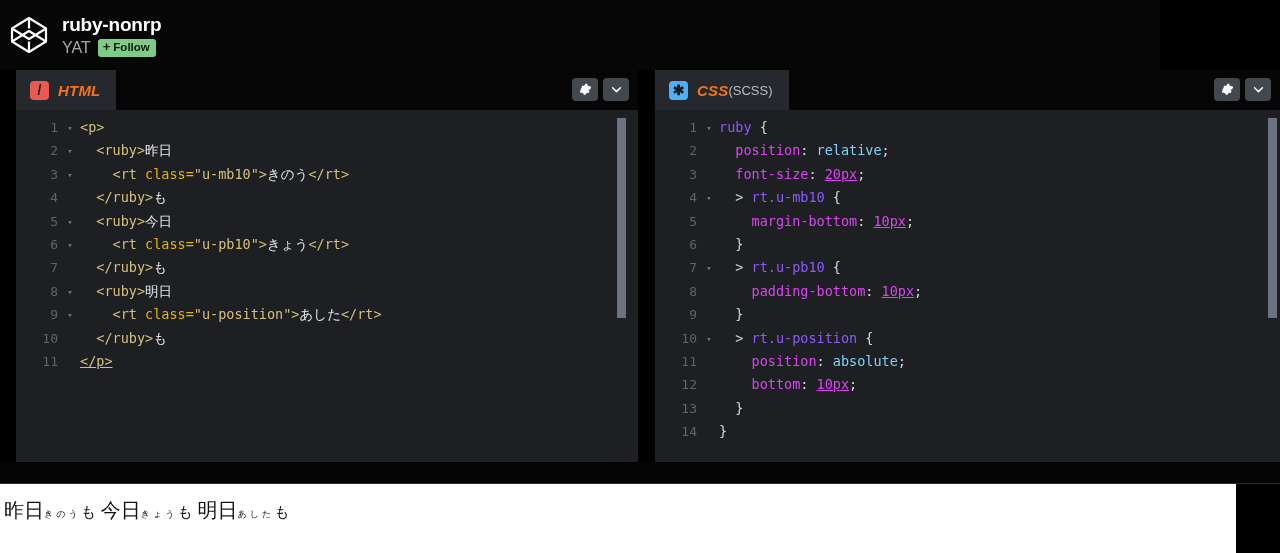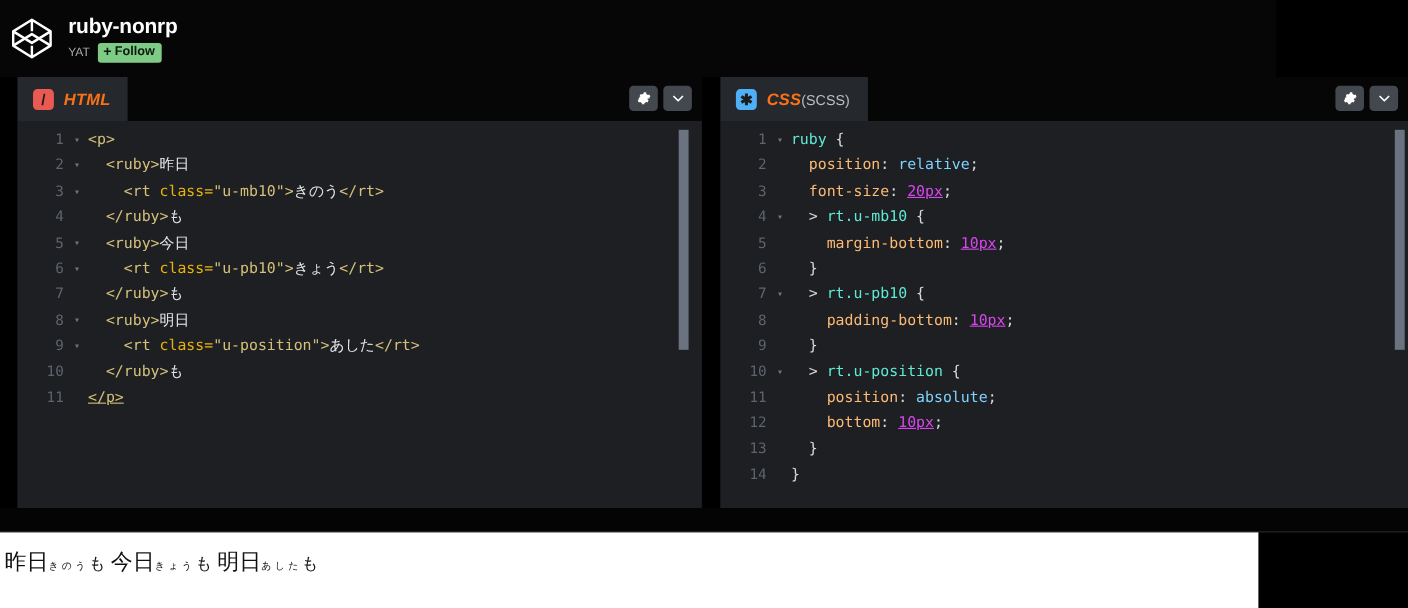--- a/index.html
+++ b/index.html
@@ -18,21 +18,21 @@
   }
   .pen-logo { width: 46px; height: 46px; flex: 0 0 46px; margin-right: 10px;
               display: flex; align-items: center; justify-content: center; }
   .pen-logo svg { display: block; }
   .pen-meta { display: flex; flex-direction: column; justify-content: center; }
   .pen-title {
     color: #fff; font-size: 19px; font-weight: bold; line-height: 22px;
     letter-spacing: -0.2px;
   }
   .pen-byline { display: flex; align-items: center; margin-top: 3px; }
-  .pen-author { color: #a6a8ab; font-size: 11px; line-height: 16px; margin-right: 7px; }
+  .pen-author { color: #a6a8ab; font-size: 16px; line-height: 16px; margin-right: 7px; }
   .follow-btn {
     background: #7ecb86; color: #0b1a0d; font-size: 11.5px; font-weight: bold;
     border: none; border-radius: 3px; padding: 2px 6px 3px 5px;
     line-height: 13px; display: inline-flex; align-items: center; cursor: pointer;
   }
   .follow-plus { font-size: 13px; font-weight: bold; margin-right: 3px; line-height: 12px; }
 
   
   .editors { position: absolute; left: 0; top: 70px; width: 1280px; height: 392px; background: #000; }
   .pane { position: absolute; top: 0; height: 392px; background: #1d1f23; }
@@ -80,43 +80,43 @@
     flex: 0 0 16px; color: #6d737c; font-size: 9px; text-align: center;
     line-height: 24px; user-select: none;
   }
   .txt { flex: 1 1 auto; padding-left: 2px; }
 
   
   .tag     { color: #d5c07a; }
   .attr    { color: #eab308; }
   .str     { color: #d5c07a; }
   .plain   { color: #e8e8e8; }
-  .sel     { color: #5eead4; }
-  .prop    { color: #fdba74; }
+  .sel     { color: #8b5cf6; }
+  .prop    { color: #d946ef; }
   .val     { color: #7dd3fc; }
   .num     { color: #cc8killed; }
   .num     { color: #d946ef; text-decoration: underline; }
   .punc    { color: #d8d8d8; }
   .match   { color: #d5c07a; text-decoration: underline; }
 
   
   .vscroll { position: absolute; width: 9px; border-radius: 0; background: #6b7280; }
   .vscroll.html { right: 12px; top: 8px; height: 200px; }
   .vscroll.css  { right: 3px;  top: 8px; height: 200px; }
 
   .pane-gap { position: absolute; left: 638px; top: 0; width: 17px; height: 392px; background: #000; }
   .edge-left  { position: absolute; left: 0; top: 0; width: 16px; height: 392px; background: #000; }
 
   
   .dragbar { position: absolute; left: 0; top: 462px; width: 1280px; height: 22px; background: #040404; }
   .dragline { position: absolute; left: 0; bottom: 0; width: 1280px; height: 1px; background: #2a2a2a; }
 
   
   .preview {
-    position: absolute; left: 0; top: 484px; width: 1144px; height: 69px;
+    position: absolute; left: 0; top: 484px; width: 1236px; height: 69px;
     background: #fff; overflow: hidden;
   }
   .ruby-line {
     position: absolute; left: 4px; top: 13px;
     font-family: "DejaVu Serif", "Liberation Serif", serif;
     font-size: 20px; color: #111; white-space: nowrap;
   }
   ruby { position: relative; }
   rt { font-size: 9px; letter-spacing: 3px; color: #111; }
   .u-mb10 { display: block; margin-bottom: 4px; }

